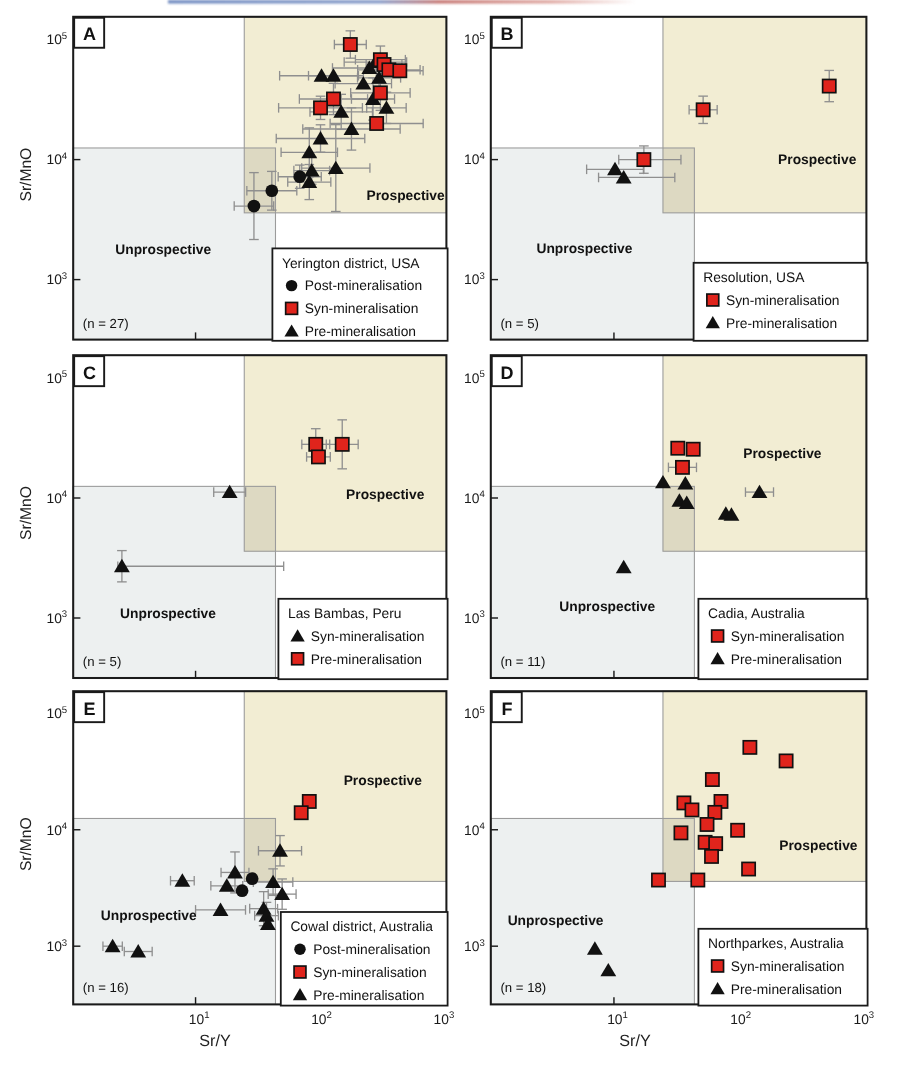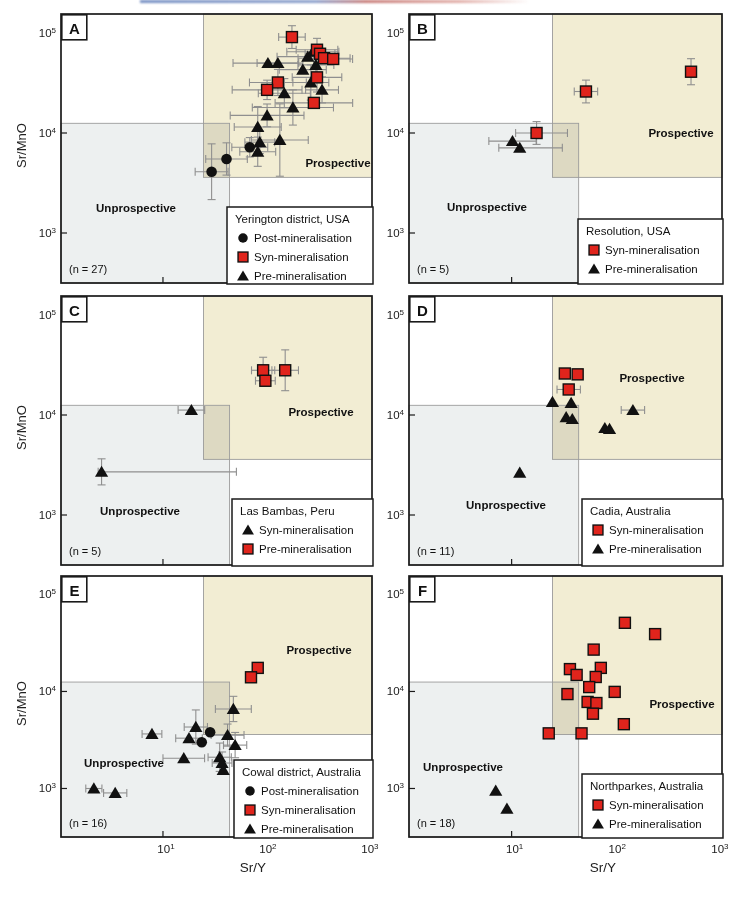--- a/index.html
+++ b/index.html
@@ -3,21 +3,21 @@
 <meta charset="utf-8">
 <style>
   html,body{margin:0;padding:0;background:#ffffff;}
   .page{position:relative;width:750px;height:902px;background:#ffffff;overflow:hidden;
         font-family:"Liberation Sans",sans-serif;color:#1a1a1a;}
   .artifact{position:absolute;left:140px;top:0;width:390px;height:3px;
     background:linear-gradient(90deg,rgba(95,125,185,.85) 0%,rgba(110,135,190,.8) 45%,rgba(190,100,95,.85) 58%,rgba(205,120,110,.6) 82%,rgba(255,255,255,0) 100%);
     filter:blur(1px);}
   .yaxis-label{position:absolute;left:-14px;width:70px;text-align:center;
     transform:rotate(-90deg);font-size:13px;color:#222;}
-  .xaxis-label{position:absolute;width:100px;text-align:right;font-size:13.5px;color:#222;}
+  .xaxis-label{position:absolute;width:100px;text-align:left;font-size:13.5px;color:#222;}
   svg text{font-family:"Liberation Sans",sans-serif;}
 </style>
 </head>
 <body>
 
 <div class="page">
   <div class="artifact"></div>
 
   <div class="yaxis-label" style="top:138px;">Sr/MnO</div>
   <div class="yaxis-label" style="top:420px;">Sr/MnO</div>

